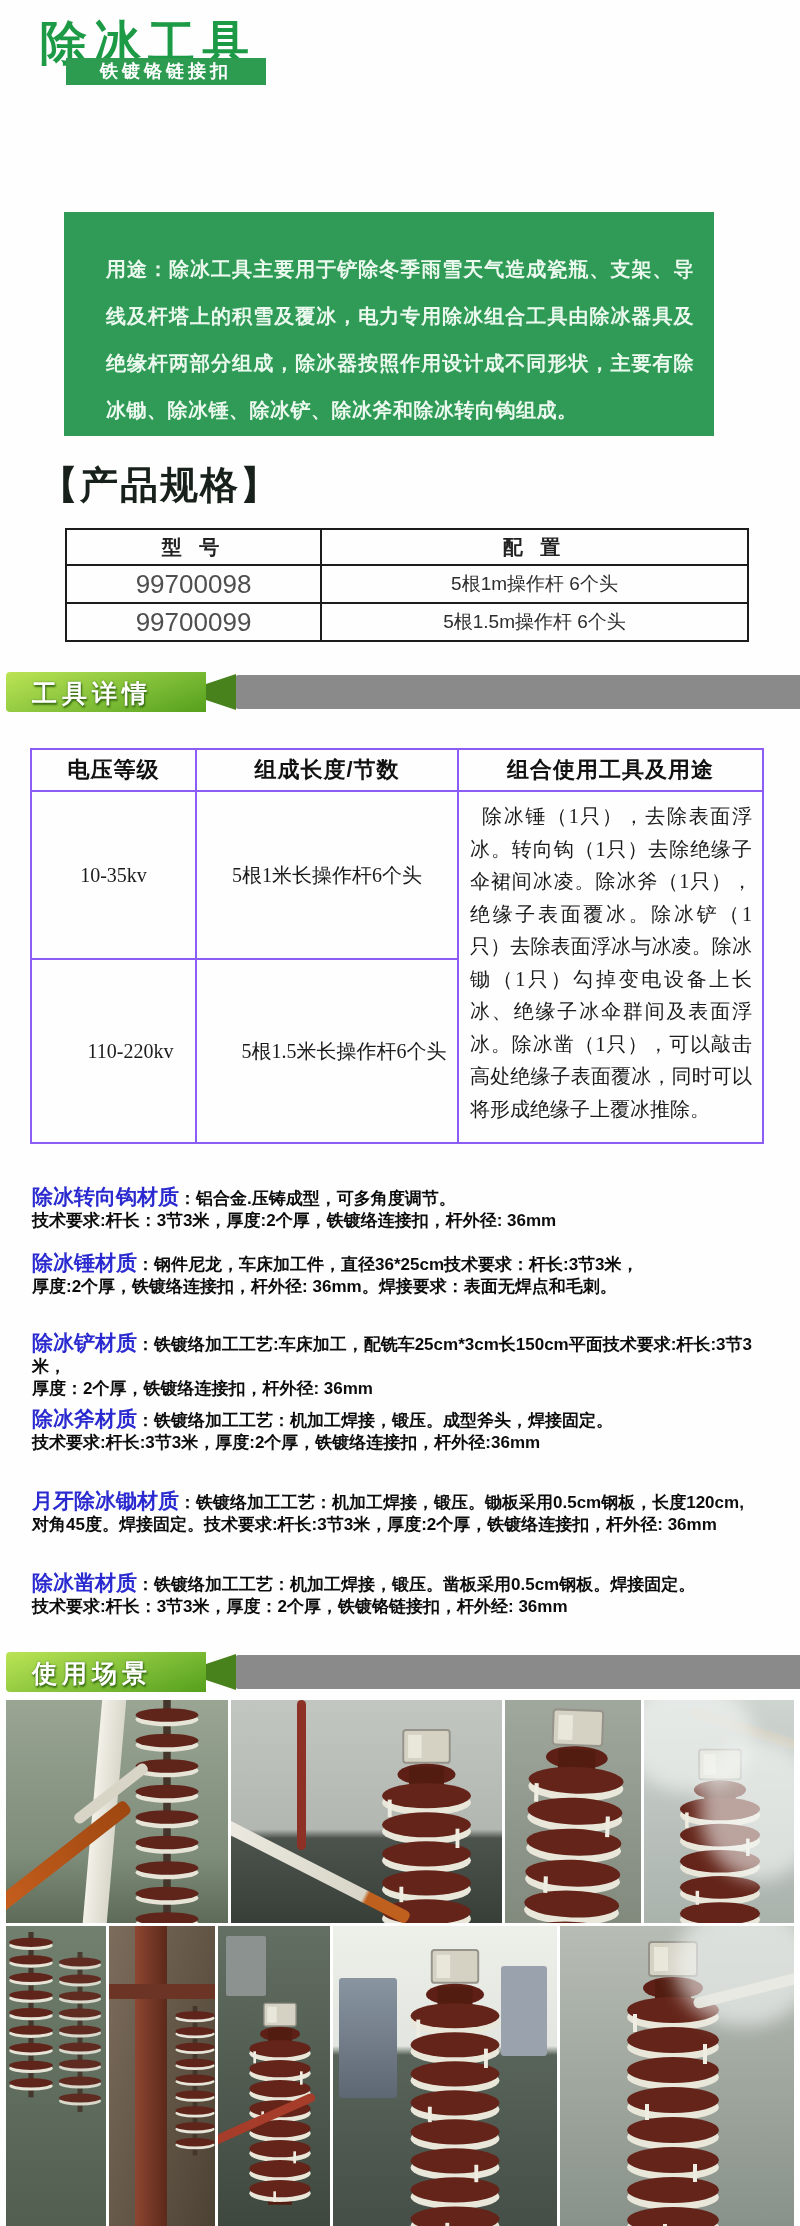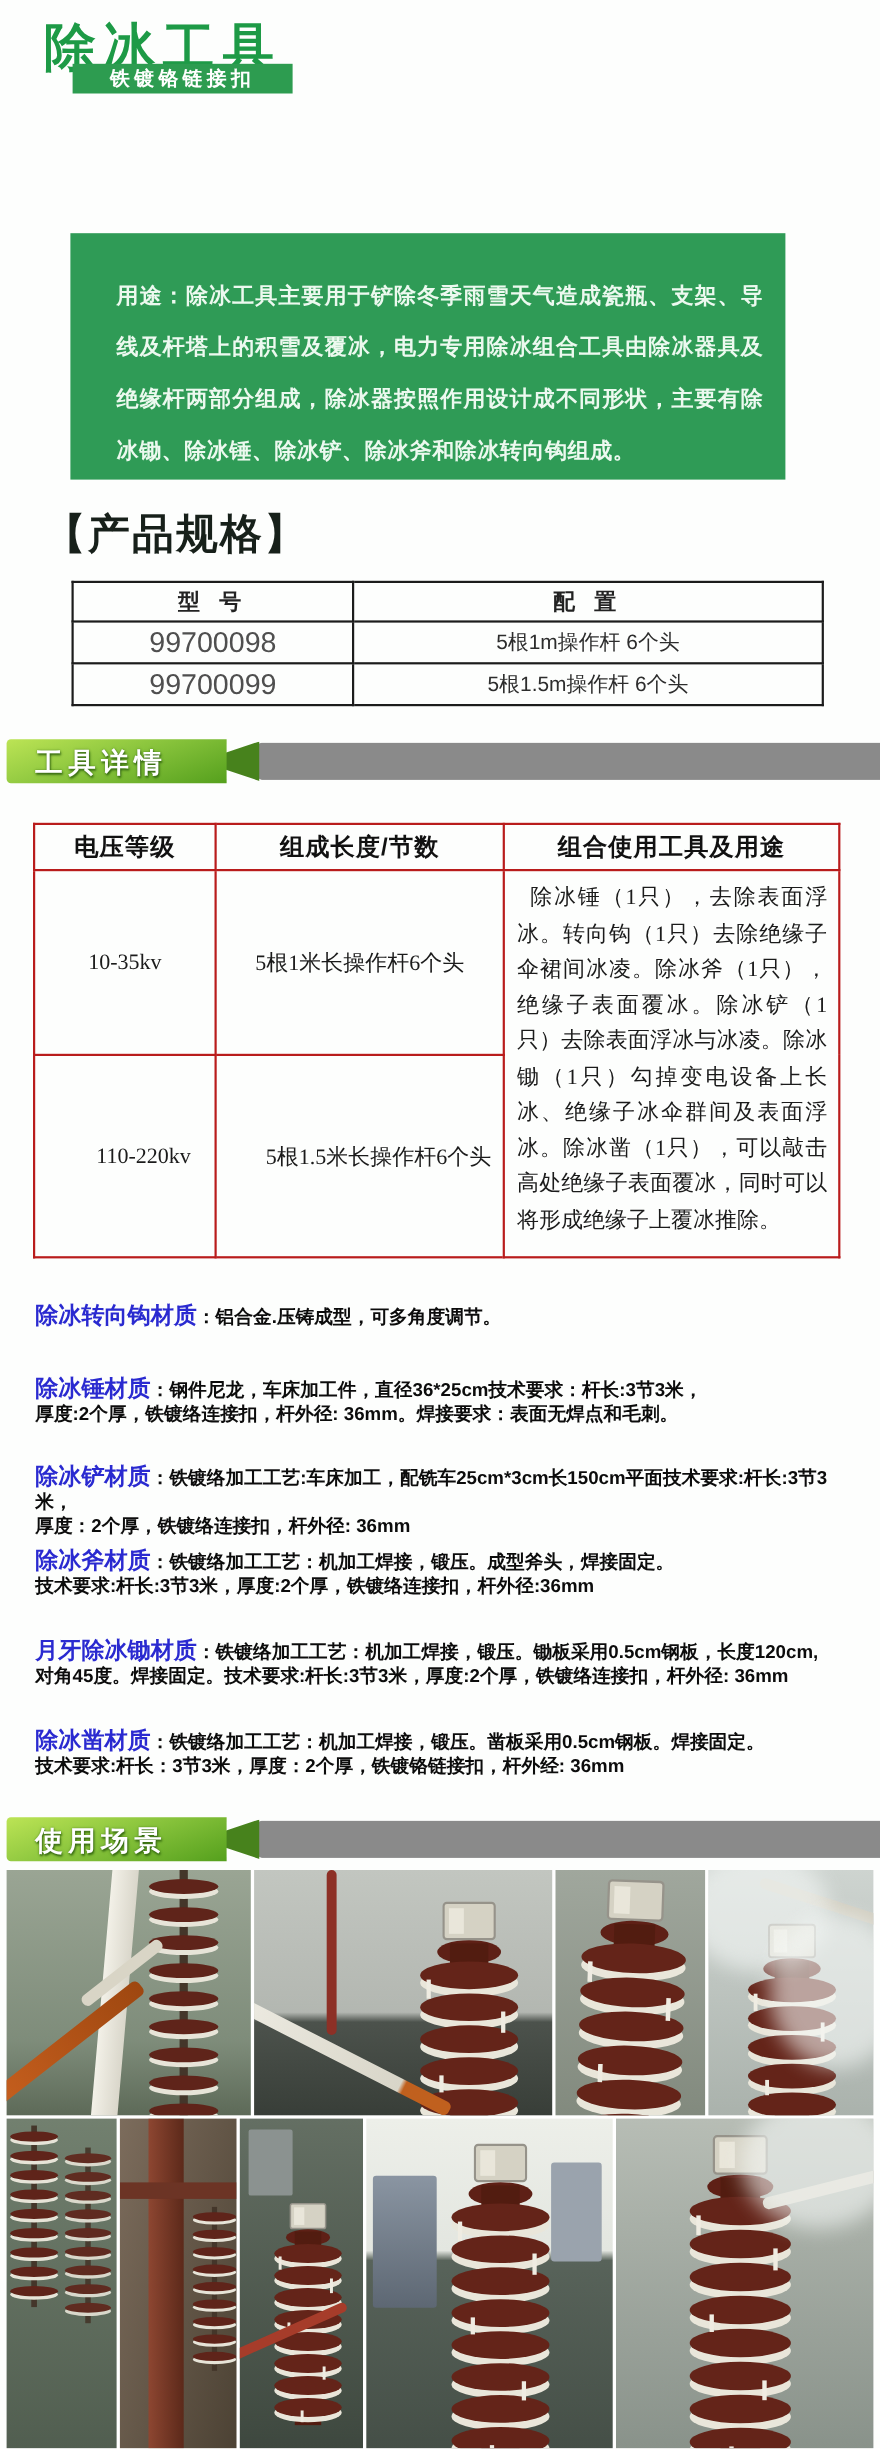--- a/index.html
+++ b/index.html
@@ -69,21 +69,21 @@
     font-size:25px; font-weight:900; letter-spacing:5px;
     text-shadow:1px 2px 2px rgba(40,90,10,.85), 0 0 2px rgba(40,90,10,.6);
   }
 
   
   .detail-table {
     position:absolute; left:30px; top:748px; width:732px;
     border-collapse:collapse; table-layout:fixed;
     font-family:"Liberation Serif", serif;
   }
-  .detail-table th, .detail-table td { border:2px solid #b91c1c; padding:0; }
+  .detail-table th, .detail-table td { border:2px solid #8b5cf6; padding:0; }
   .detail-table th {
     height:40px; font-size:22px; font-weight:bold; color:#111; text-align:center;
     font-family:"Liberation Sans", sans-serif; letter-spacing:1px;
   }
   .detail-table td { text-align:center; font-size:20px; color:#1b1b1b; }
   .dt-r1 td { height:166px; }
   .dt-r2 td { height:182px;padding-left:34px; }
   .detail-table td.usage {
     text-align:justify; vertical-align:top; padding:8px 10px 0 11px;
     line-height:32.5px; font-size:20px; text-indent:12px;
@@ -231,20 +231,21 @@
     </tr>
     <tr class="dt-r2">
       <td>110-220kv</td>
       <td>5根1.5米长操作杆6个头</td>
     </tr>
   </tbody>
     </table>
 
   <div class="mat" style="top:1186px">
     <div class="l1"><span class="mat-title">除冰转向钩材质</span><span>：铝合金.压铸成型，可多角度调节。</span></div>
+    <div class="l2">技术要求:杆长：3节3米，厚度:2个厚，铁镀络连接扣，杆外径: 36mm</div>
   </div>
   <div class="mat" style="top:1252px">
     <div class="l1"><span class="mat-title">除冰锤材质</span><span>：钢件尼龙，车床加工件，直径36*25cm技术要求：杆长:3节3米，</span></div>
     <div class="l2">厚度:2个厚，铁镀络连接扣，杆外径: 36mm。焊接要求：表面无焊点和毛刺。</div>
   </div>
   <div class="mat" style="top:1332px">
     <div class="l1"><span class="mat-title">除冰铲材质</span><span>：铁镀络加工工艺:车床加工，配铣车25cm*3cm长150cm平面技术要求:杆长:3节3米，</span></div>
     <div class="l2">厚度：2个厚，铁镀络连接扣，杆外径: 36mm</div>
   </div>
   <div class="mat" style="top:1408px">

